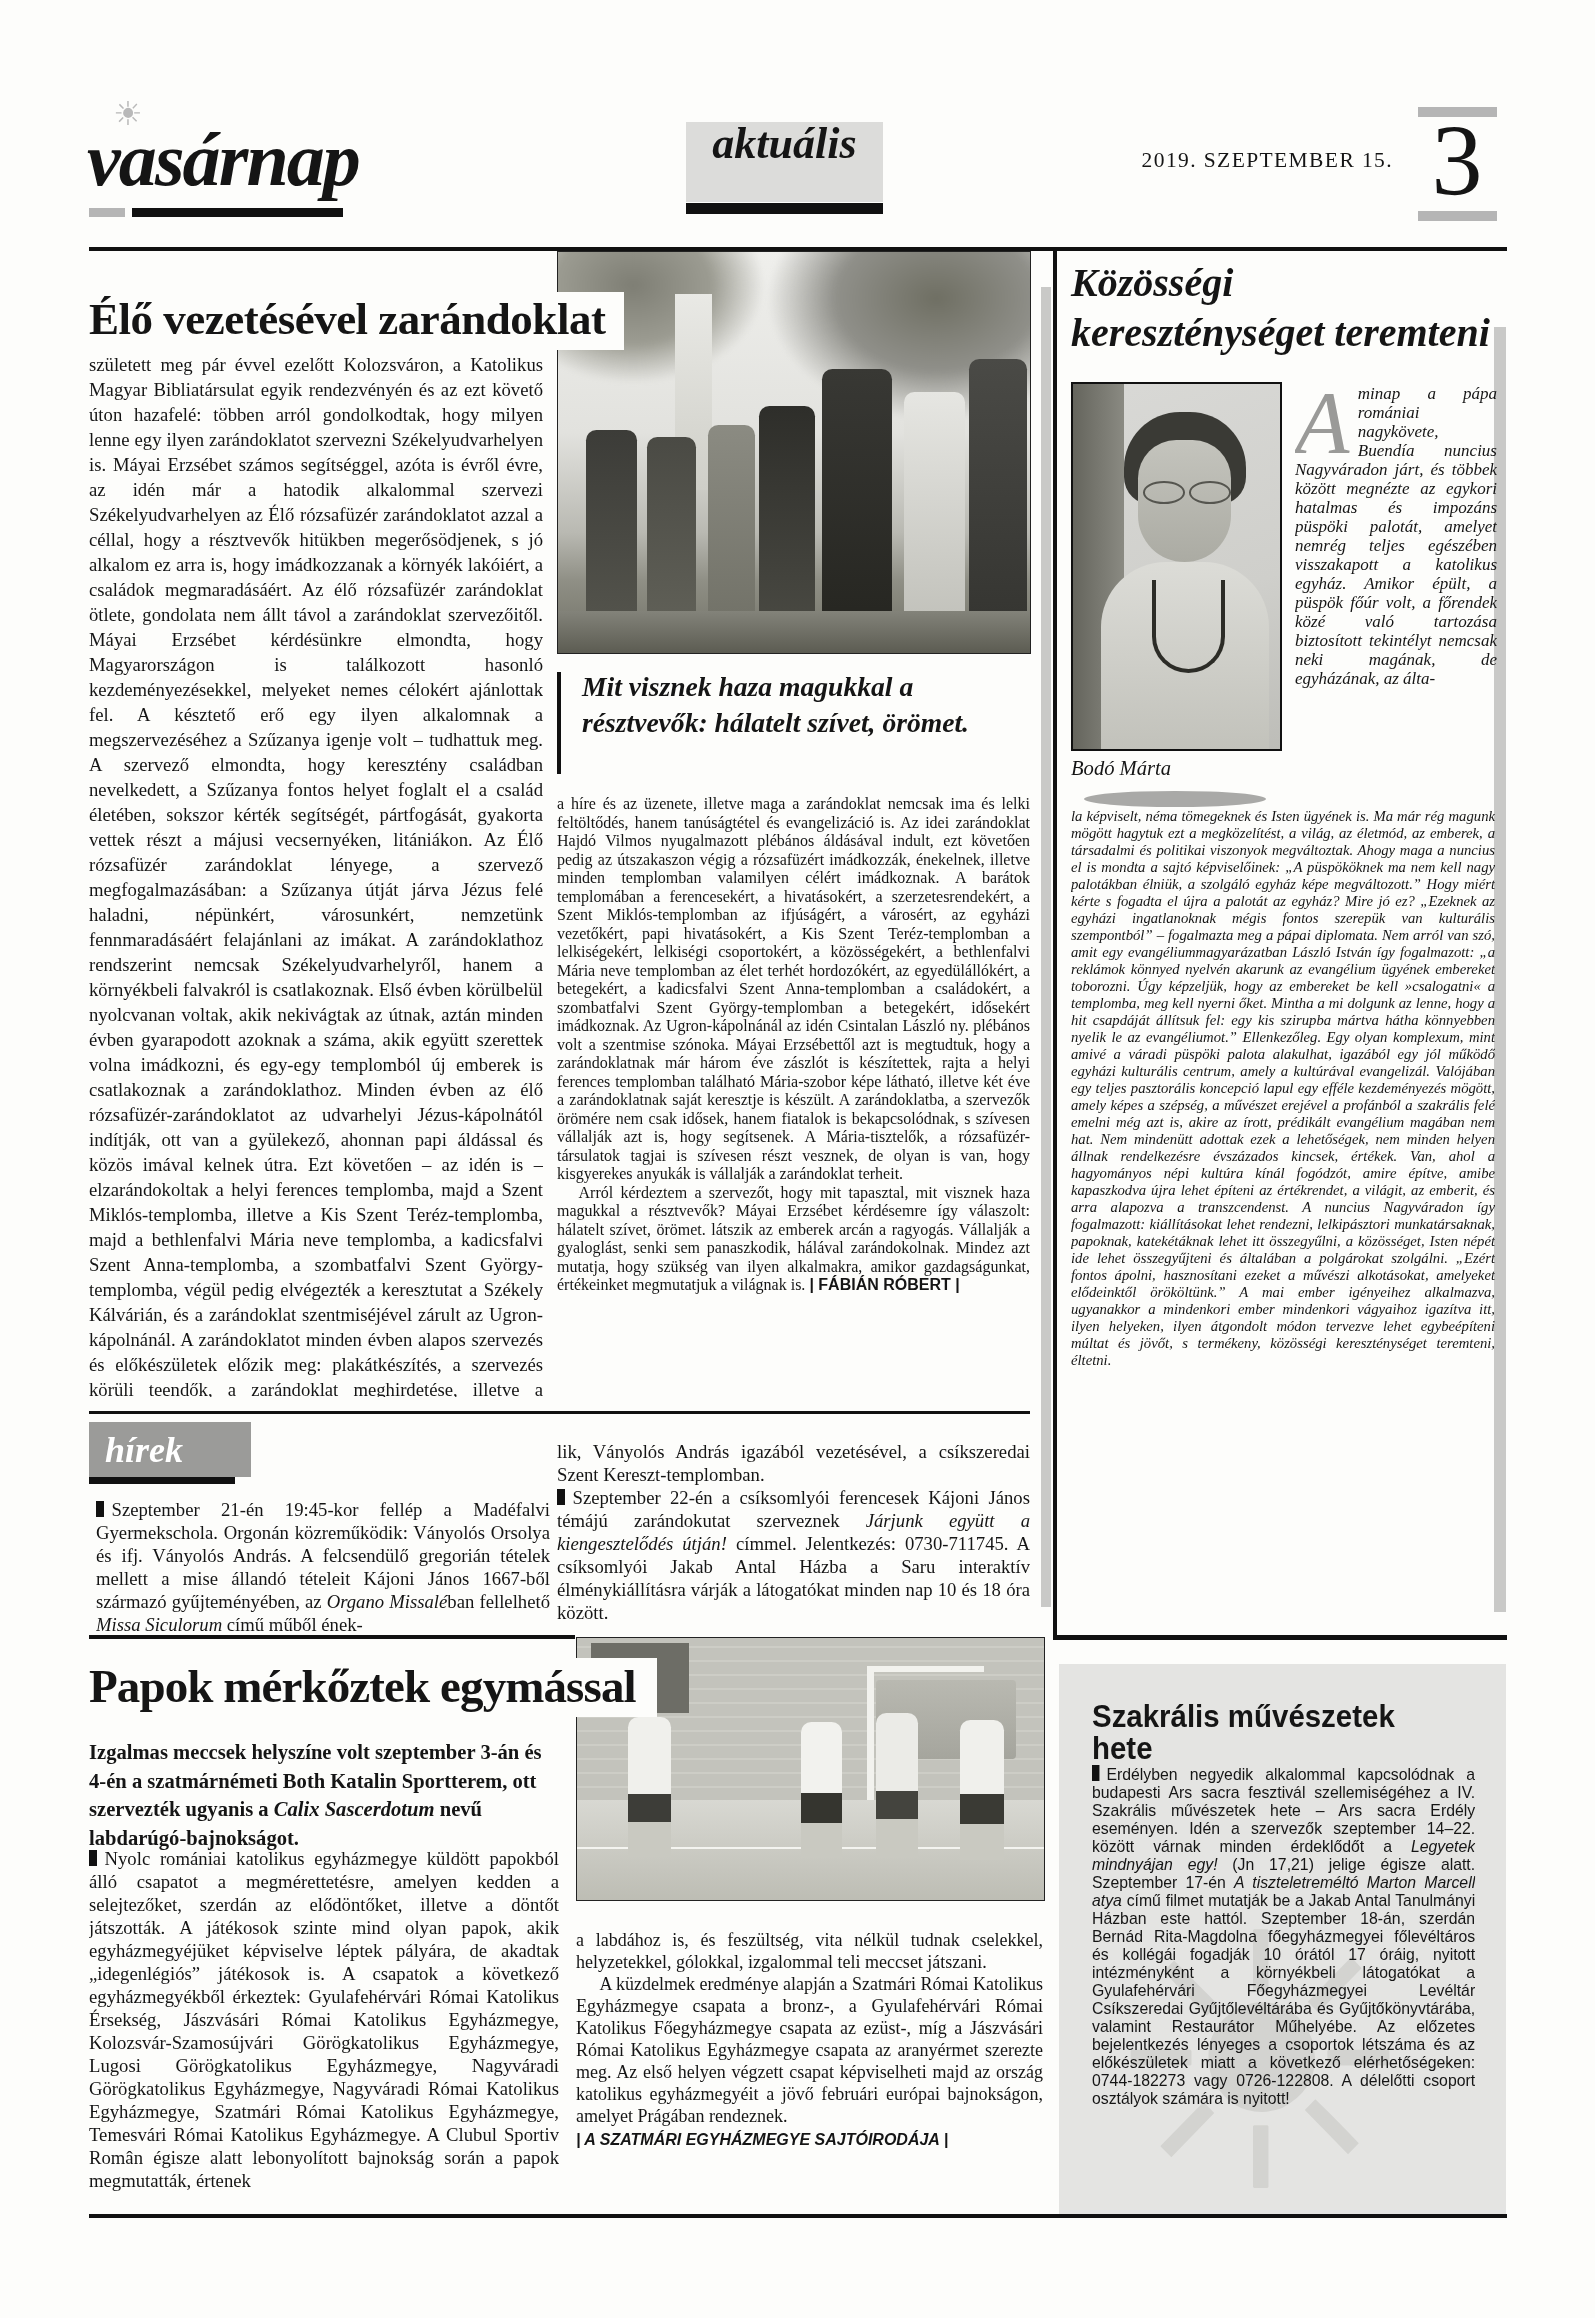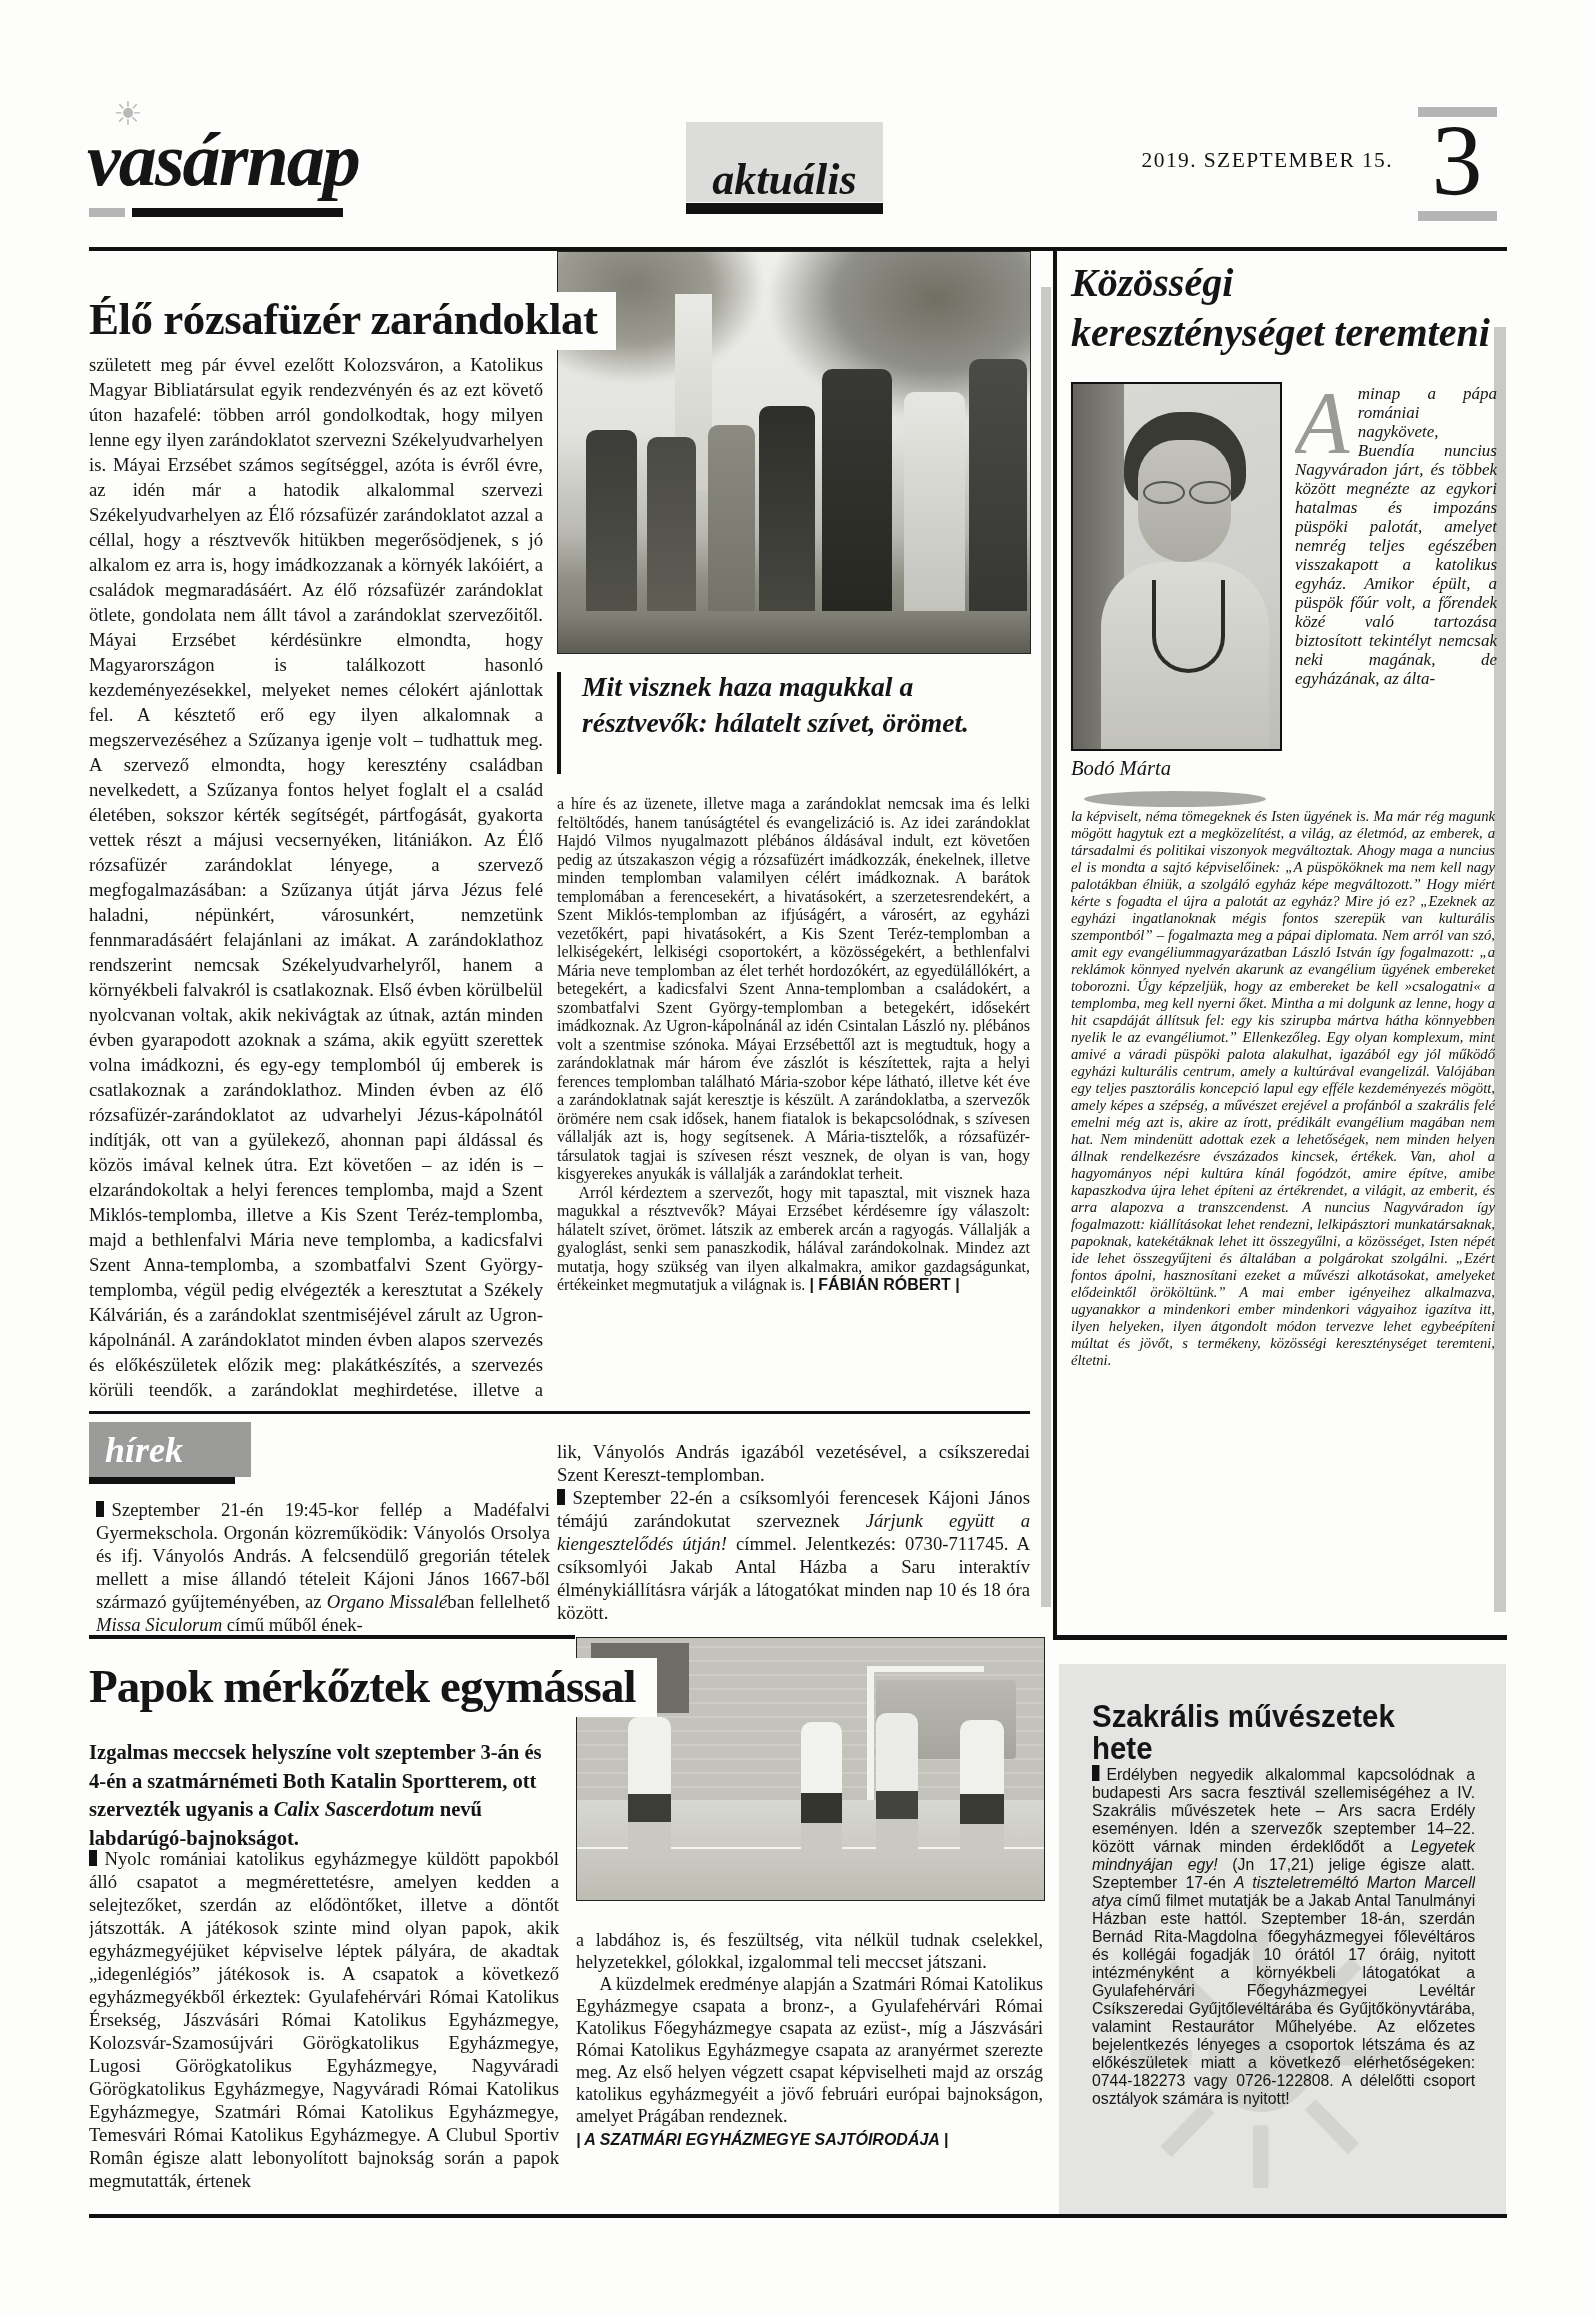--- a/index.html
+++ b/index.html
@@ -8,21 +8,21 @@
   .abs{position:absolute;}
   .just{text-align:justify;}
   .seg-i{font-style:italic;}
   .seg-b{font-weight:bold;}
   
   #logo-text{left:87px;top:121px;font:italic bold 76px/1 "Liberation Serif",serif;letter-spacing:-1.9px;}
   #logo-sun{left:113px;top:97px;width:51px;height:33px;color:#b9b9b9;font:33px/33px "DejaVu Sans",sans-serif;}
   #logo-underline-gray{left:89px;top:208px;width:36px;height:9.3px;background:#b5b5b5;}
   #logo-underline-black{left:132px;top:208px;width:211px;height:9.3px;background:#111;}
   #section-box{left:686px;top:122px;width:197px;height:80px;background:#dcdcda;
-               display:flex;align-items:flex-end;justify-content:center;}
+               display:flex;align-items:flex-start;justify-content:center;}
   #section-box span{font:italic bold 44px/1 "Liberation Serif",serif;}
   #section-bar{left:686px;top:203px;width:197px;height:11.2px;background:#111;}
   #date-line{left:1089px;top:150px;width:304px;text-align:right;font:21.5px/1 "Liberation Serif",serif;letter-spacing:1.4px;}
   #pagenum{left:1416px;top:110px;width:82px;text-align:center;font:102px/102px "Liberation Serif",serif;}
   .pagenum-bar{left:1418px;width:79px;height:10.3px;background:#b5b5b5;}
   #header-rule{left:89px;top:247px;width:1418px;height:3.7px;background:#111;}
   
   #main-title{left:89px;top:262px;background:#fdfdfb;padding:3.7px 18.7px 6.5px 0;z-index:5;
               font:bold 45px/1.05 "Liberation Serif",serif;letter-spacing:-0.5px;}
   #main-col1{left:89px;top:327px;width:454px;height:1070px;font:18.7px/25px "Liberation Serif",serif;overflow:hidden;}
@@ -114,21 +114,21 @@
     <div class="pf" style="left:117px;top:42px;width:37px;height:196px;background:linear-gradient(#e9e9e5,#cfcfc8);"></div>
     <div class="pf fig" style="left:28px;top:178px;width:51px;height:222px;background:linear-gradient(#3c3c38,#57574f);"></div>
     <div class="pf fig" style="left:89px;top:185px;width:49px;height:215px;background:linear-gradient(#4a4a44,#63635a);"></div>
     <div class="pf fig" style="left:150px;top:173px;width:47px;height:226px;background:linear-gradient(#8b8b82,#6e6e64);"></div>
     <div class="pf fig" style="left:201px;top:154px;width:56px;height:245px;background:linear-gradient(#2e2e2a,#4c4c45);"></div>
     <div class="pf fig" style="left:264px;top:117px;width:70px;height:282px;background:linear-gradient(#383834,#24241f);"></div>
     <div class="pf fig" style="left:346px;top:140px;width:61px;height:259px;background:linear-gradient(#e6e6e2,#bdbdb6);"></div>
     <div class="pf fig" style="left:411px;top:107px;width:58px;height:292px;background:linear-gradient(#4a4a46,#33332f);"></div>
     <div class="pf" style="left:0;bottom:0;width:100%;height:42px;background:linear-gradient(#83837a,#5c5c52);"></div>
   </div>
-  <h1 class="abs" id="main-title">Élő rózsafüzér zarándoklat</h1>
+  <h1 class="abs" id="main-title">Élő vezetésével zarándoklat</h1>
 
   <div class="abs just" id="main-col1">
     <p class="bullet" style="margin:0;">Az Élő rózsafüzér zarándoklat ötlete egy bibliakörön született meg pár évvel ezelőtt Kolozsváron, a Katolikus Magyar Bibliatársulat egyik rendezvényén és az ezt követő úton hazafelé: többen arról gondolkodtak, hogy milyen lenne egy ilyen zarándoklatot szervezni Székelyudvarhelyen is. Máyai Erzsébet számos segítséggel, azóta is évről évre, az idén már a hatodik alkalommal szervezi Székelyudvarhelyen az Élő rózsafüzér zarándoklatot azzal a céllal, hogy a résztvevők hitükben megerősödjenek, s jó alkalom ez arra is, hogy imádkozzanak a környék lakóiért, a családok megmaradásáért. Az élő rózsafüzér zarándoklat ötlete, gondolata nem állt távol a zarándoklat szervezőitől. Máyai Erzsébet kérdésünkre elmondta, hogy Magyarországon is találkozott hasonló kezdeményezésekkel, melyeket nemes célokért ajánlottak fel. A késztető erő egy ilyen alkalomnak a megszervezéséhez a Szűzanya igenje volt – tudhattuk meg. A szervező elmondta, hogy keresztény családban nevelkedett, a Szűzanya fontos helyet foglalt el a család életében, sokszor kérték segítségét, pártfogását, gyakorta vettek részt a májusi vecsernyéken, litániákon. Az Élő rózsafüzér zarándoklat lényege, a szervező megfogalmazásában: a Szűzanya útját járva Jézus felé haladni, népünkért, városunkért, nemzetünk fennmaradásáért felajánlani az imákat. A zarándoklathoz rendszerint nemcsak Székelyudvarhelyről, hanem a környékbeli falvakról is csatlakoznak. Első évben körülbelül nyolcvanan voltak, akik nekivágtak az útnak, aztán minden évben gyarapodott azoknak a száma, akik együtt szerettek volna imádkozni, és egy-egy templomból új emberek is csatlakoznak a zarándoklathoz. Minden évben az élő rózsafüzér-zarándoklatot az udvarhelyi Jézus-kápolnától indítják, ott van a gyülekező, ahonnan papi áldással és közös imával kelnek útra. Ezt követően – az idén is – elzarándokoltak a helyi ferences templomba, majd a Szent Miklós-templomba, illetve a Kis Szent Teréz-templomba, majd a bethlenfalvi Mária neve templomba, a kadicsfalvi Szent Anna-templomba, a szombatfalvi Szent György-templomba, végül pedig elvégezték a keresztutat a Székely Kálvárián, és a zarándoklat szentmiséjével zárult az Ugron-kápolnánál. A zarándoklatot minden évben alapos szervezés és előkészületek előzik meg: plakátkészítés, a szervezés körüli teendők, a zarándoklat meghirdetése, illetve a személyek kiválasztása, hogy kik viszik a kihangosító berendezéseket, kik az előimádkozók, kik énekelnek. A cél, hogy minél több embert megszólítsanak, minél több emberhez eljusson ennek a zarándoklatnak</p>
   </div>
 
   <div class="abs" id="quote-bar"></div>
   <div class="abs" id="pull-quote">Mit visznek haza magukkal a résztvevők: hálatelt szívet, örömet.</div>
 
   <div class="abs just" id="main-col2">
     <p>a híre és az üzenete, illetve maga a zarándoklat nemcsak ima és lelki feltöltődés, hanem tanúságtétel és evangelizáció is. Az idei zarándoklat Hajdó Vilmos nyugalmazott plébános áldásával indult, ezt követően pedig az útszakaszon végig a rózsafüzért imádkozzák, énekelnek, illetve minden templomban valamilyen célért imádkoznak. A barátok templomában a ferencesekért, a hivatásokért, a szerzetesrendekért, a Szent Miklós-templomban az ifjúságért, a városért, az egyházi vezetőkért, papi hivatásokért, a Kis Szent Teréz-templomban a lelkiségekért, lelkiségi csoportokért, a közösségekért, a bethlenfalvi Mária neve templomban az élet terhét hordozókért, az egyedülállókért, a betegekért, a kadicsfalvi Szent Anna-templomban a családokért, a szombatfalvi Szent György-templomban a betegekért, idősekért imádkoznak. Az Ugron-kápolnánál az idén Csintalan László ny. plébános volt a szentmise szónoka. Máyai Erzsébettől azt is megtudtuk, hogy a zarándoklatnak már három éve zászlót is készítettek, rajta a helyi ferences templomban található Mária-szobor képe látható, illetve két éve a zarándoklatnak saját keresztje is készült. A zarándoklatba, a szervezők örömére nem csak idősek, hanem fiatalok is bekapcsolódnak, s szívesen vállalják azt is, hogy segítsenek. A Mária-tisztelők, a rózsafüzér-társulatok tagjai is szívesen részt vesznek, de olyan is van, hogy kisgyerekes anyukák is vállalják a zarándoklat terheit.</p>

